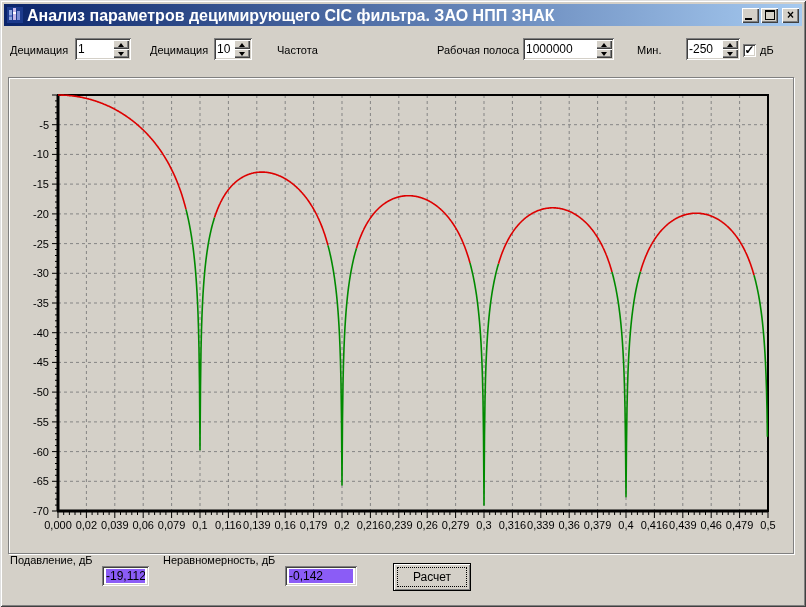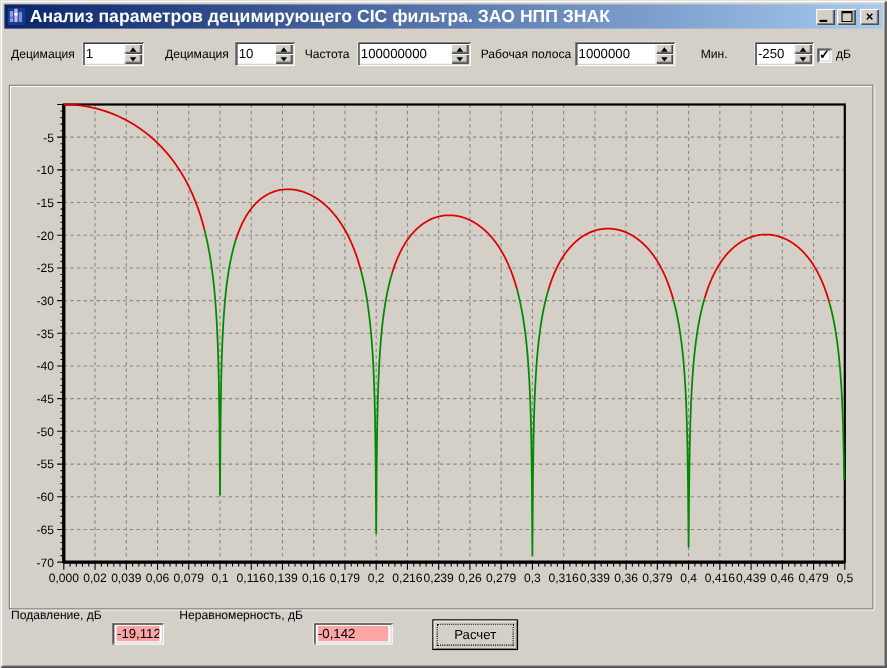--- a/index.html
+++ b/index.html
@@ -42,21 +42,21 @@
     display:flex;align-items:center;justify-content:center;}
   .check{font-size:12px;font-weight:bold;line-height:1;margin-top:-1px;color:#000;}
   .panel{position:absolute;left:8px;top:77px;width:784px;height:475px;background:#d4d0c8;
     border:1px solid #808080;box-shadow: inset 1px 1px 0 #ffffff, 1px 1px 0 #ffffff;}
   .panel svg{position:absolute;left:0;top:0;}
   .tick{font-family:"Liberation Sans",sans-serif;font-size:11px;fill:#000;}
   .editbox{position:absolute;top:566px;height:20px;background:#fff;
     box-shadow: inset 1px 1px 0 #808080, inset -1px -1px 0 #ffffff,
                 inset 2px 2px 0 #404040, inset -2px -2px 0 #d4d0c8;}
   .editbox input{position:absolute;left:4px;top:3px;width:calc(100% - 8px);bottom:3px;border:none;
-    outline:none;background:#fca5a5;font-family:"Liberation Sans",sans-serif;font-size:12px;color:#000;padding:0;}
+    outline:none;background:#8b5cf6;font-family:"Liberation Sans",sans-serif;font-size:12px;color:#000;padding:0;}
   .lbl2{position:absolute;top:554px;font-size:11px;color:#000;white-space:nowrap;}
   .calc{position:absolute;left:393px;top:563px;width:78px;height:28px;background:#d4d0c8;
     border:1px solid #000;box-shadow: inset 1px 1px 0 #ffffff, inset -1px -1px 0 #808080;
     cursor:default;padding:0;text-align:right;}
   .focusrect{position:absolute;left:3px;top:3px;right:3px;bottom:3px;border:1px dotted #000;
     display:flex;align-items:center;justify-content:center;font-size:12px;color:#000;
     font-family:"Liberation Sans",sans-serif;}
 </style>
 </head>
 <body>
@@ -91,44 +91,33 @@
       <div class="spin-btn">
           <i class="arr-up"></i>
         </div>
       <div class="spin-btn">
           <i class="arr-down"></i>
         </div>
     </div>
   </div>
 
   <span class="lbl" style="left:150px">Децимация</span>
-  <div class="spinedit" style="left:214px;width:54px">
+  <div class="spinedit" style="left:214px;width:38px">
     <input value="10" style="">
     <div class="spin">
       <div class="spin-btn">
           <i class="arr-up"></i>
         </div>
       <div class="spin-btn">
           <i class="arr-down"></i>
         </div>
     </div>
   </div>
 
   <span class="lbl" style="left:277px">Частота</span>
-  <div class="spinedit" style="left:325px;width:103px">
-    <input value="100000000" style="">
-    <div class="spin">
-      <div class="spin-btn">
-          <i class="arr-up"></i>
-        </div>
-      <div class="spin-btn">
-          <i class="arr-down"></i>
-        </div>
-    </div>
-  </div>
 
   <span class="lbl" style="left:437px">Рабочая полоса</span>
   <div class="spinedit" style="left:523px;width:91px">
     <input value="1000000" style="">
     <div class="spin">
       <div class="spin-btn">
           <i class="arr-up"></i>
         </div>
       <div class="spin-btn">
           <i class="arr-down"></i>

